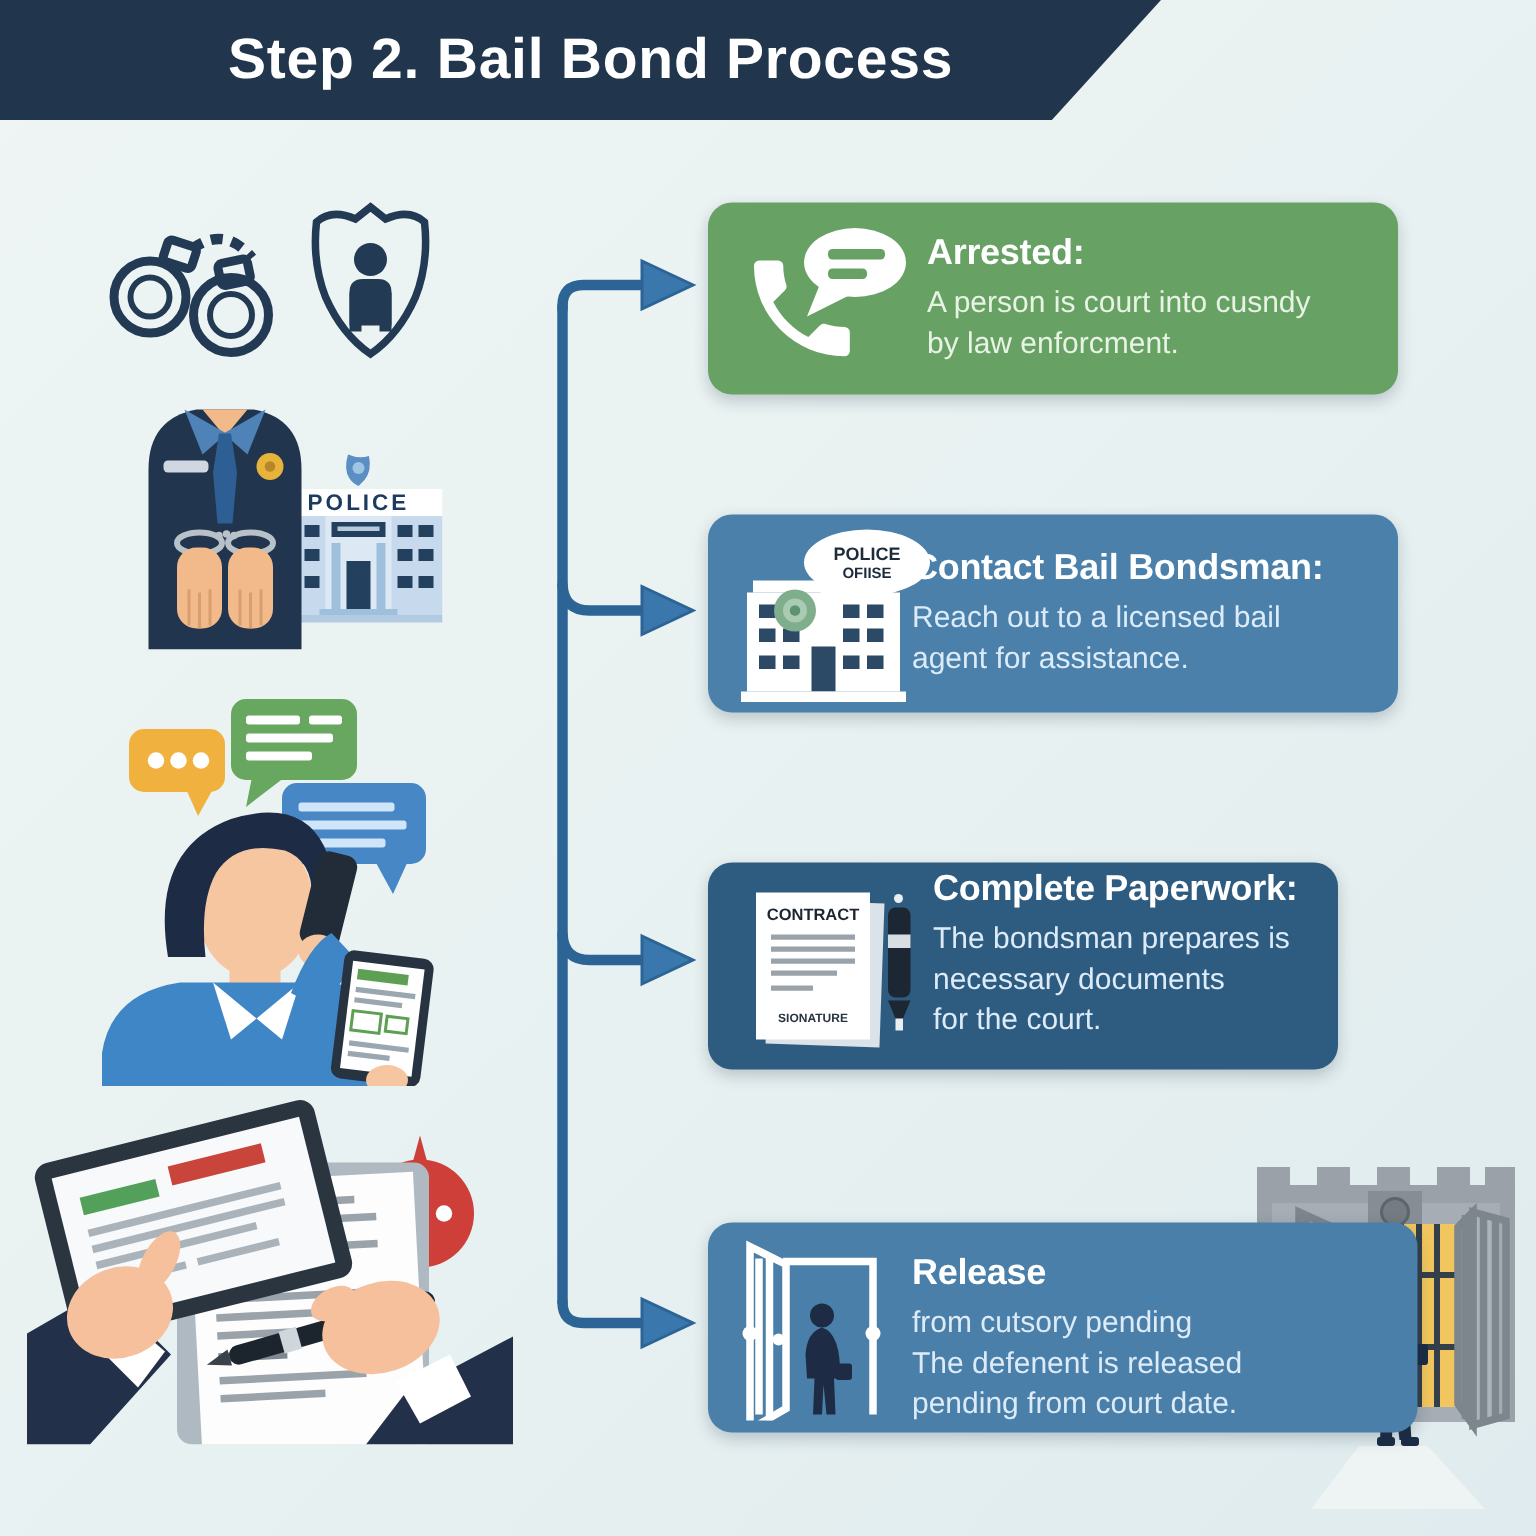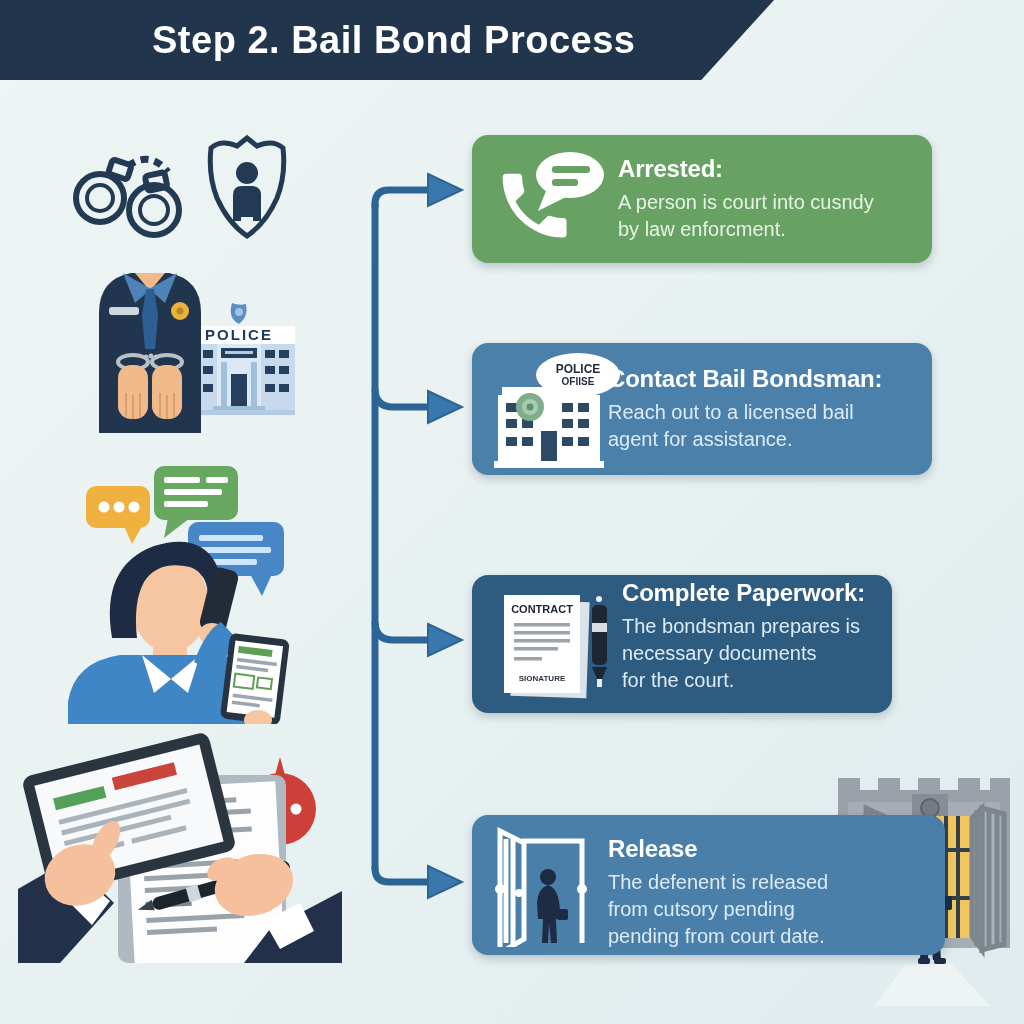--- a/index.html
+++ b/index.html
@@ -433,19 +433,19 @@
         <circle cx="31" cy="68" r="4" fill="#ffffff"></circle>
         <g fill="#1d2c44">
           <circle cx="60" cy="52" r="8"></circle>
           <path d="M60,60 Q50,63 49,78 L50,94 L55,94 L54,118 L60,118 L61,98 L63,118 L69,118 L68,94 L72,94 Q73,64 60,60 Z"></path>
           <rect x="69" y="84" width="11" height="11" rx="2"></rect>
         </g>
       </svg>
     </div>
     <div class="txt">
       <div class="heading">Release</div>
+      <div class="line">from cutsory pending</div>
       <div class="line">The defenent is released</div>
-      <div class="line">from cutsory pending</div>
       <div class="line">pending from court date.</div>
     </div>
   </div>
 
 </div>
 
 </body></html>

